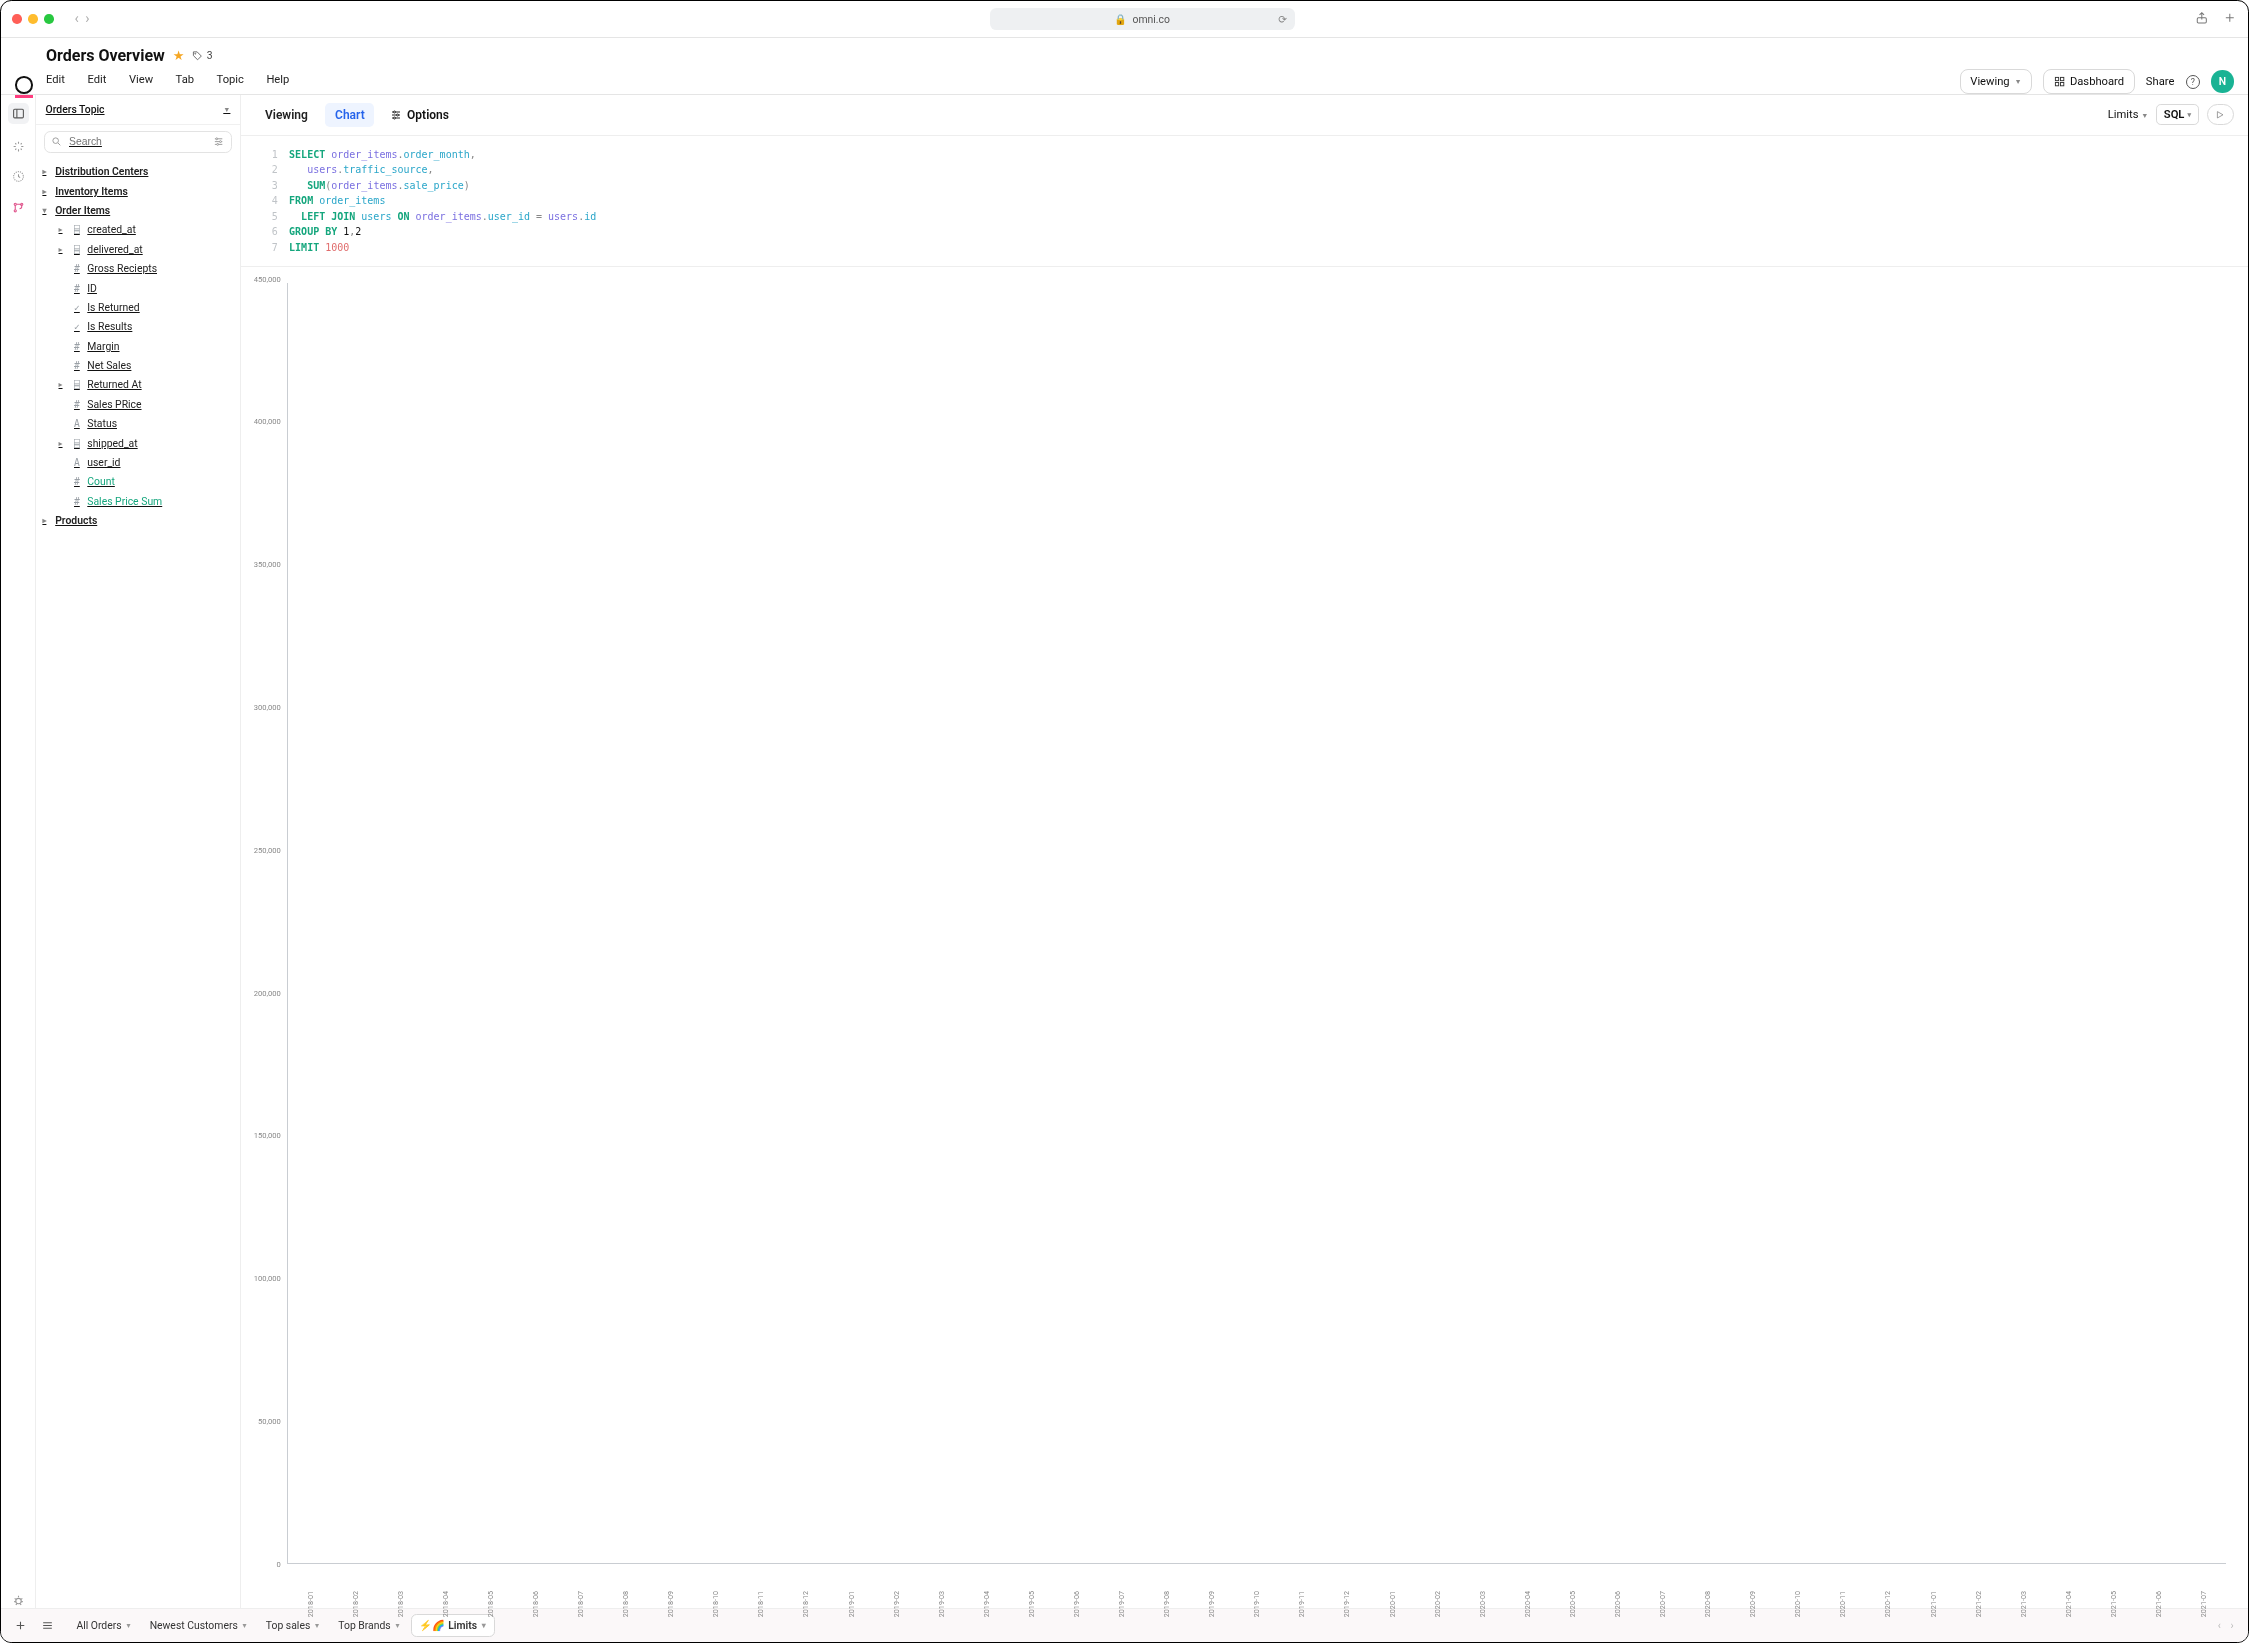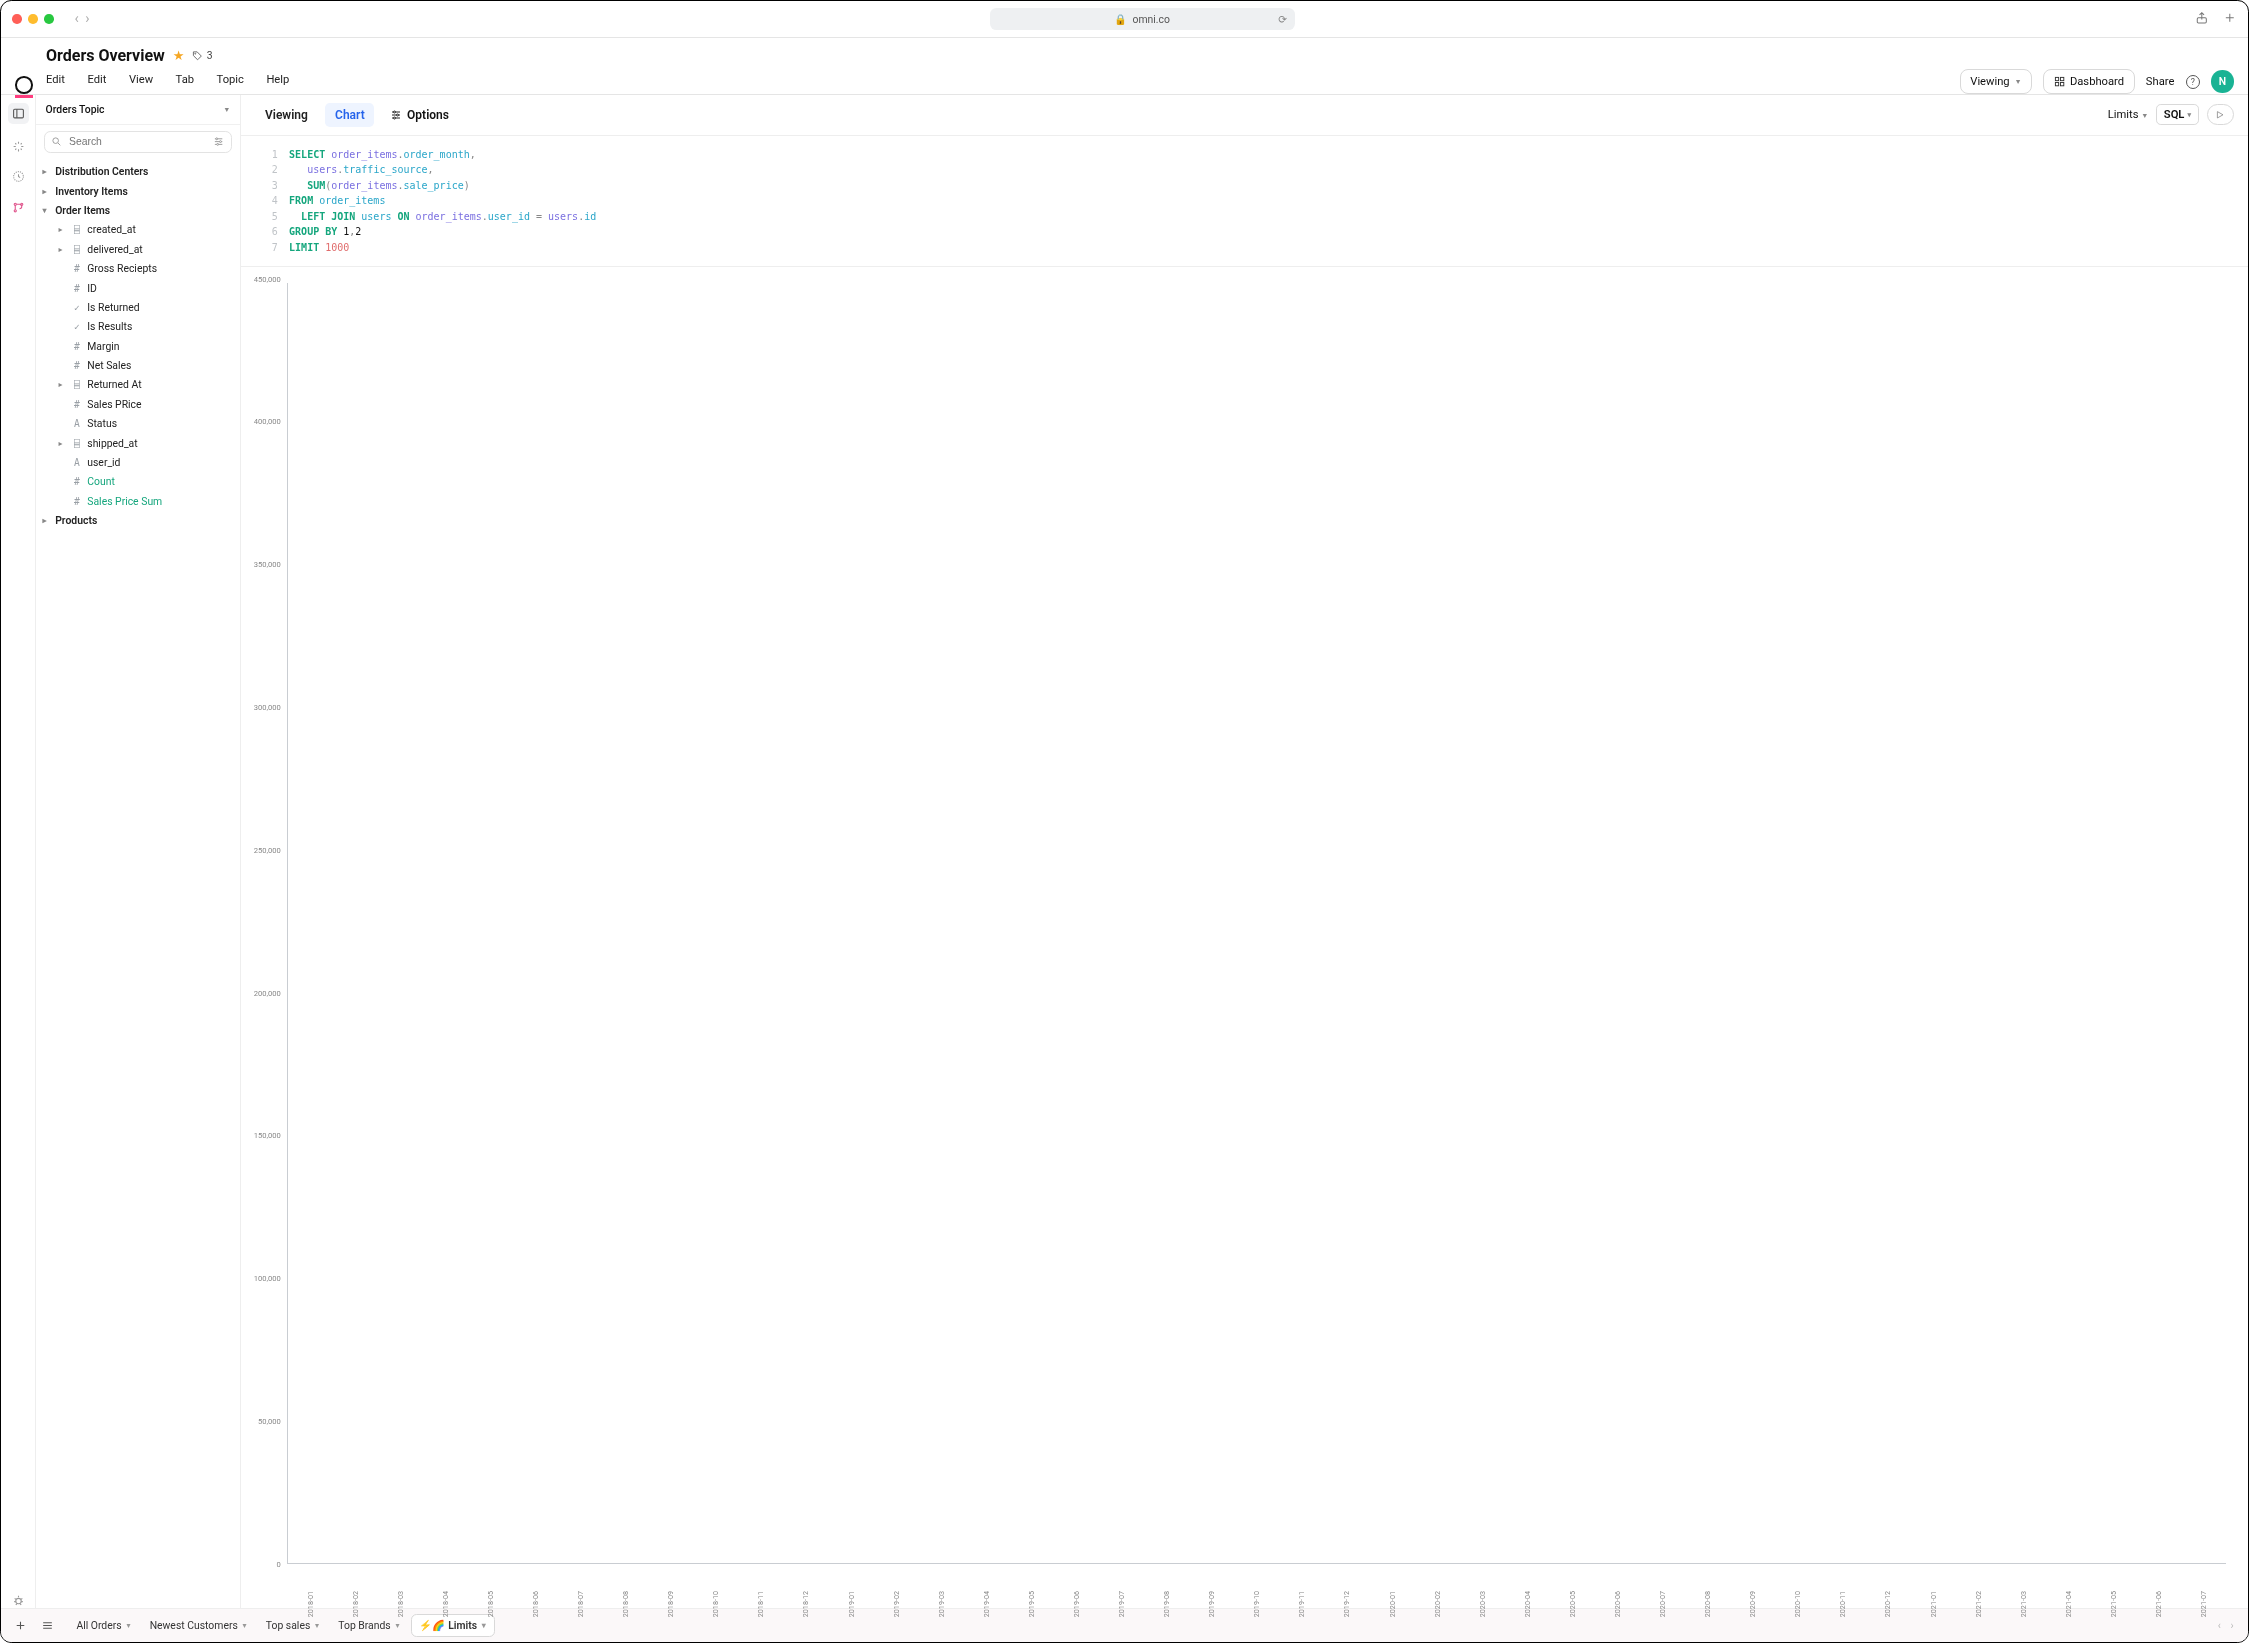--- a/index.html
+++ b/index.html
@@ -37,21 +37,21 @@
 .avatar{ width:22.5px;height:22.5px;border-radius:50%;background:#19b394;color:#fff;display:flex;align-items:center;justify-content:center;font-weight:600;}
 .header-wrap{ border-bottom:0.8px solid #e5e5e5;}
 
 
 .main{ flex:1; display:flex; min-height:0;}
 .rail{ width:35px; border-right:0.8px solid #eee; display:flex; flex-direction:column; align-items:center; padding-top:8px; gap:14.4px; color:#888;}
 .rail .ritem{ width:16px;height:16px; display:flex;align-items:center;justify-content:center; }
 .rail .ritem.active{ background:#f1f2f4; border-radius:4.8px; width:21px;height:21px;}
 .rail svg{width:13px;height:13px;}
 .rail .spacer{flex:1;}
-.sidebar{ width:205px; border-right:0.8px solid #eee; display:flex; flex-direction:column; min-height:0;}
+.sidebar{ width:205px; border-right:0.8px solid #eee; display:flex; flex-direction:column; min-height:0;text-decoration:underline;}
 .side-head{ padding:8px 9.6px; font-size:10.4px; font-weight:500; display:flex; align-items:center; justify-content:space-between; border-bottom:0.8px solid #f0f0f0;}
 .search-wrap{ padding:6.4px 8px;}
 .search{ display:flex; align-items:center; gap:6.4px; border:0.8px solid #e3e3e3; border-radius:6.4px; padding:4px 6.4px; color:#888;}
 .search input{ border:none; outline:none; flex:1; font-size:10.4px; background:transparent;}
 .tree{ overflow:auto; padding:3.2px 0 8px 0;}
 .tree-item{ display:flex; align-items:center; gap:4.8px; padding:3.2px 8px 3.2px 6.4px; font-size:10.4px; color:#222; white-space:nowrap;}
 .tree-item.section{ font-weight:600; }
 .tree-item .caret{ width:8px; color:#888; font-size:8px;}
 .tree-item.depth1{ padding-left:22.5px;}
 .ficon{ width:11.2px; display:inline-flex; justify-content:center; color:#9aa0a6; font-family:monospace; font-size:9.6px;}

